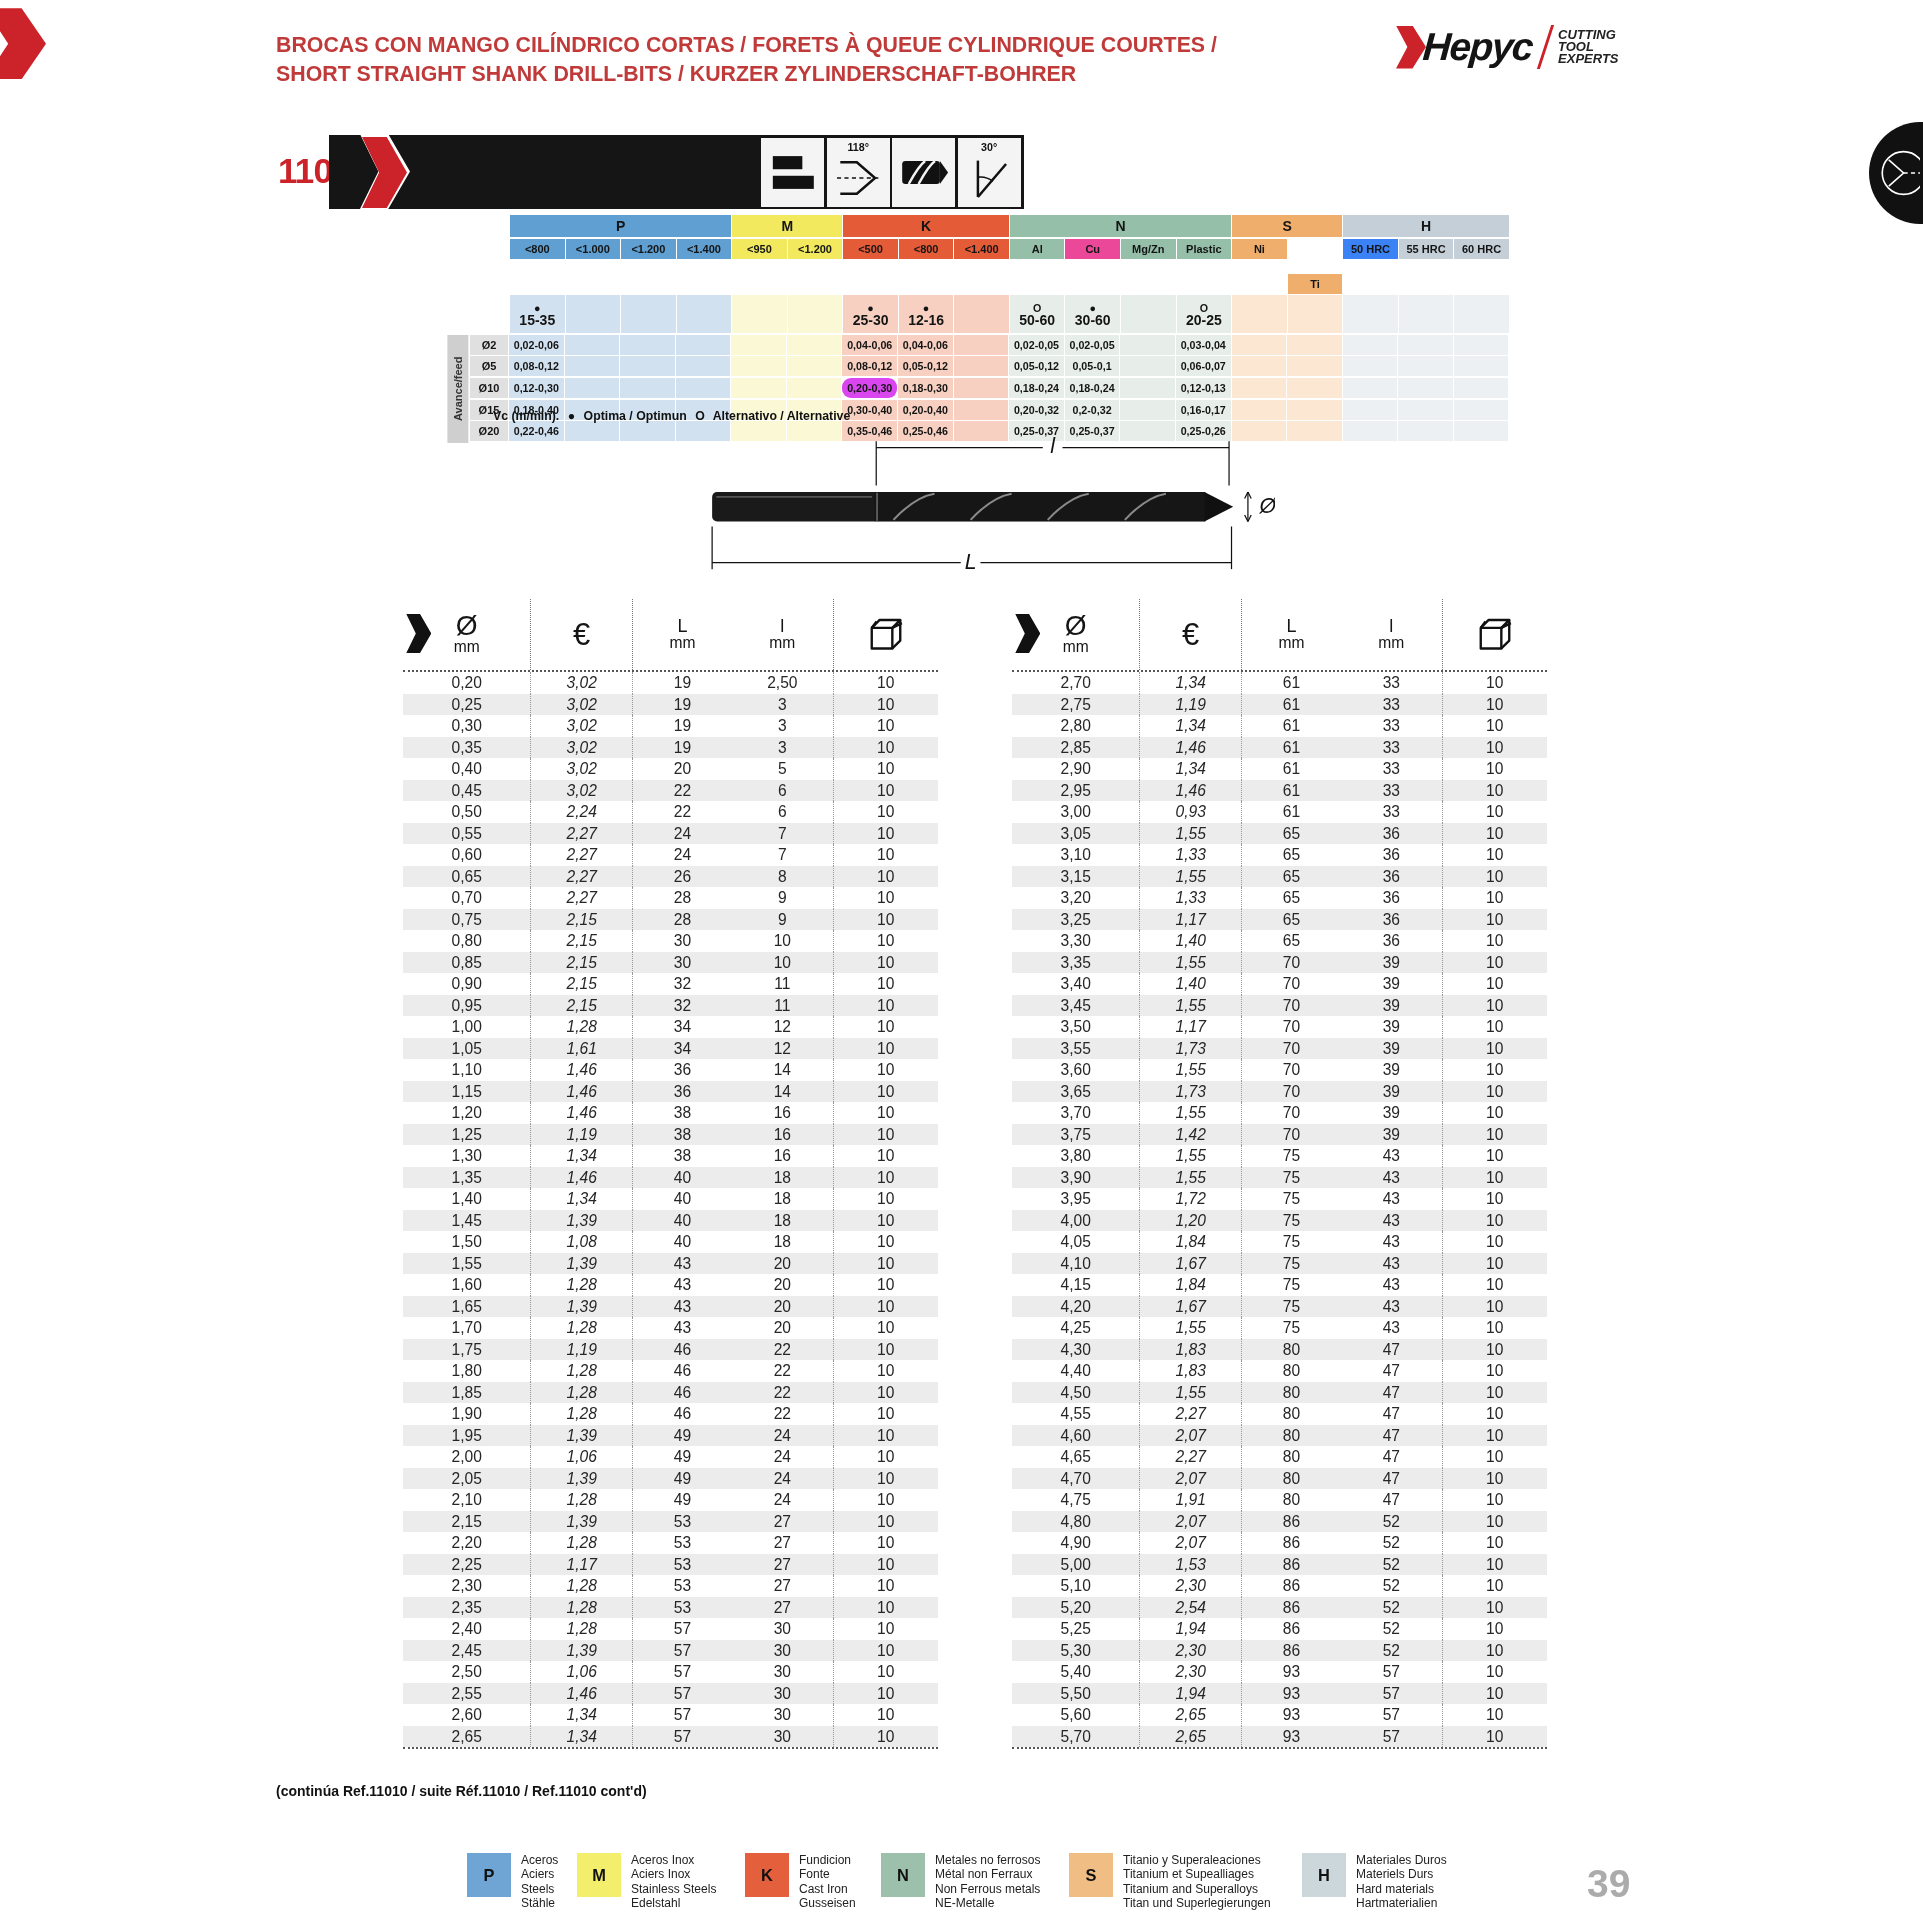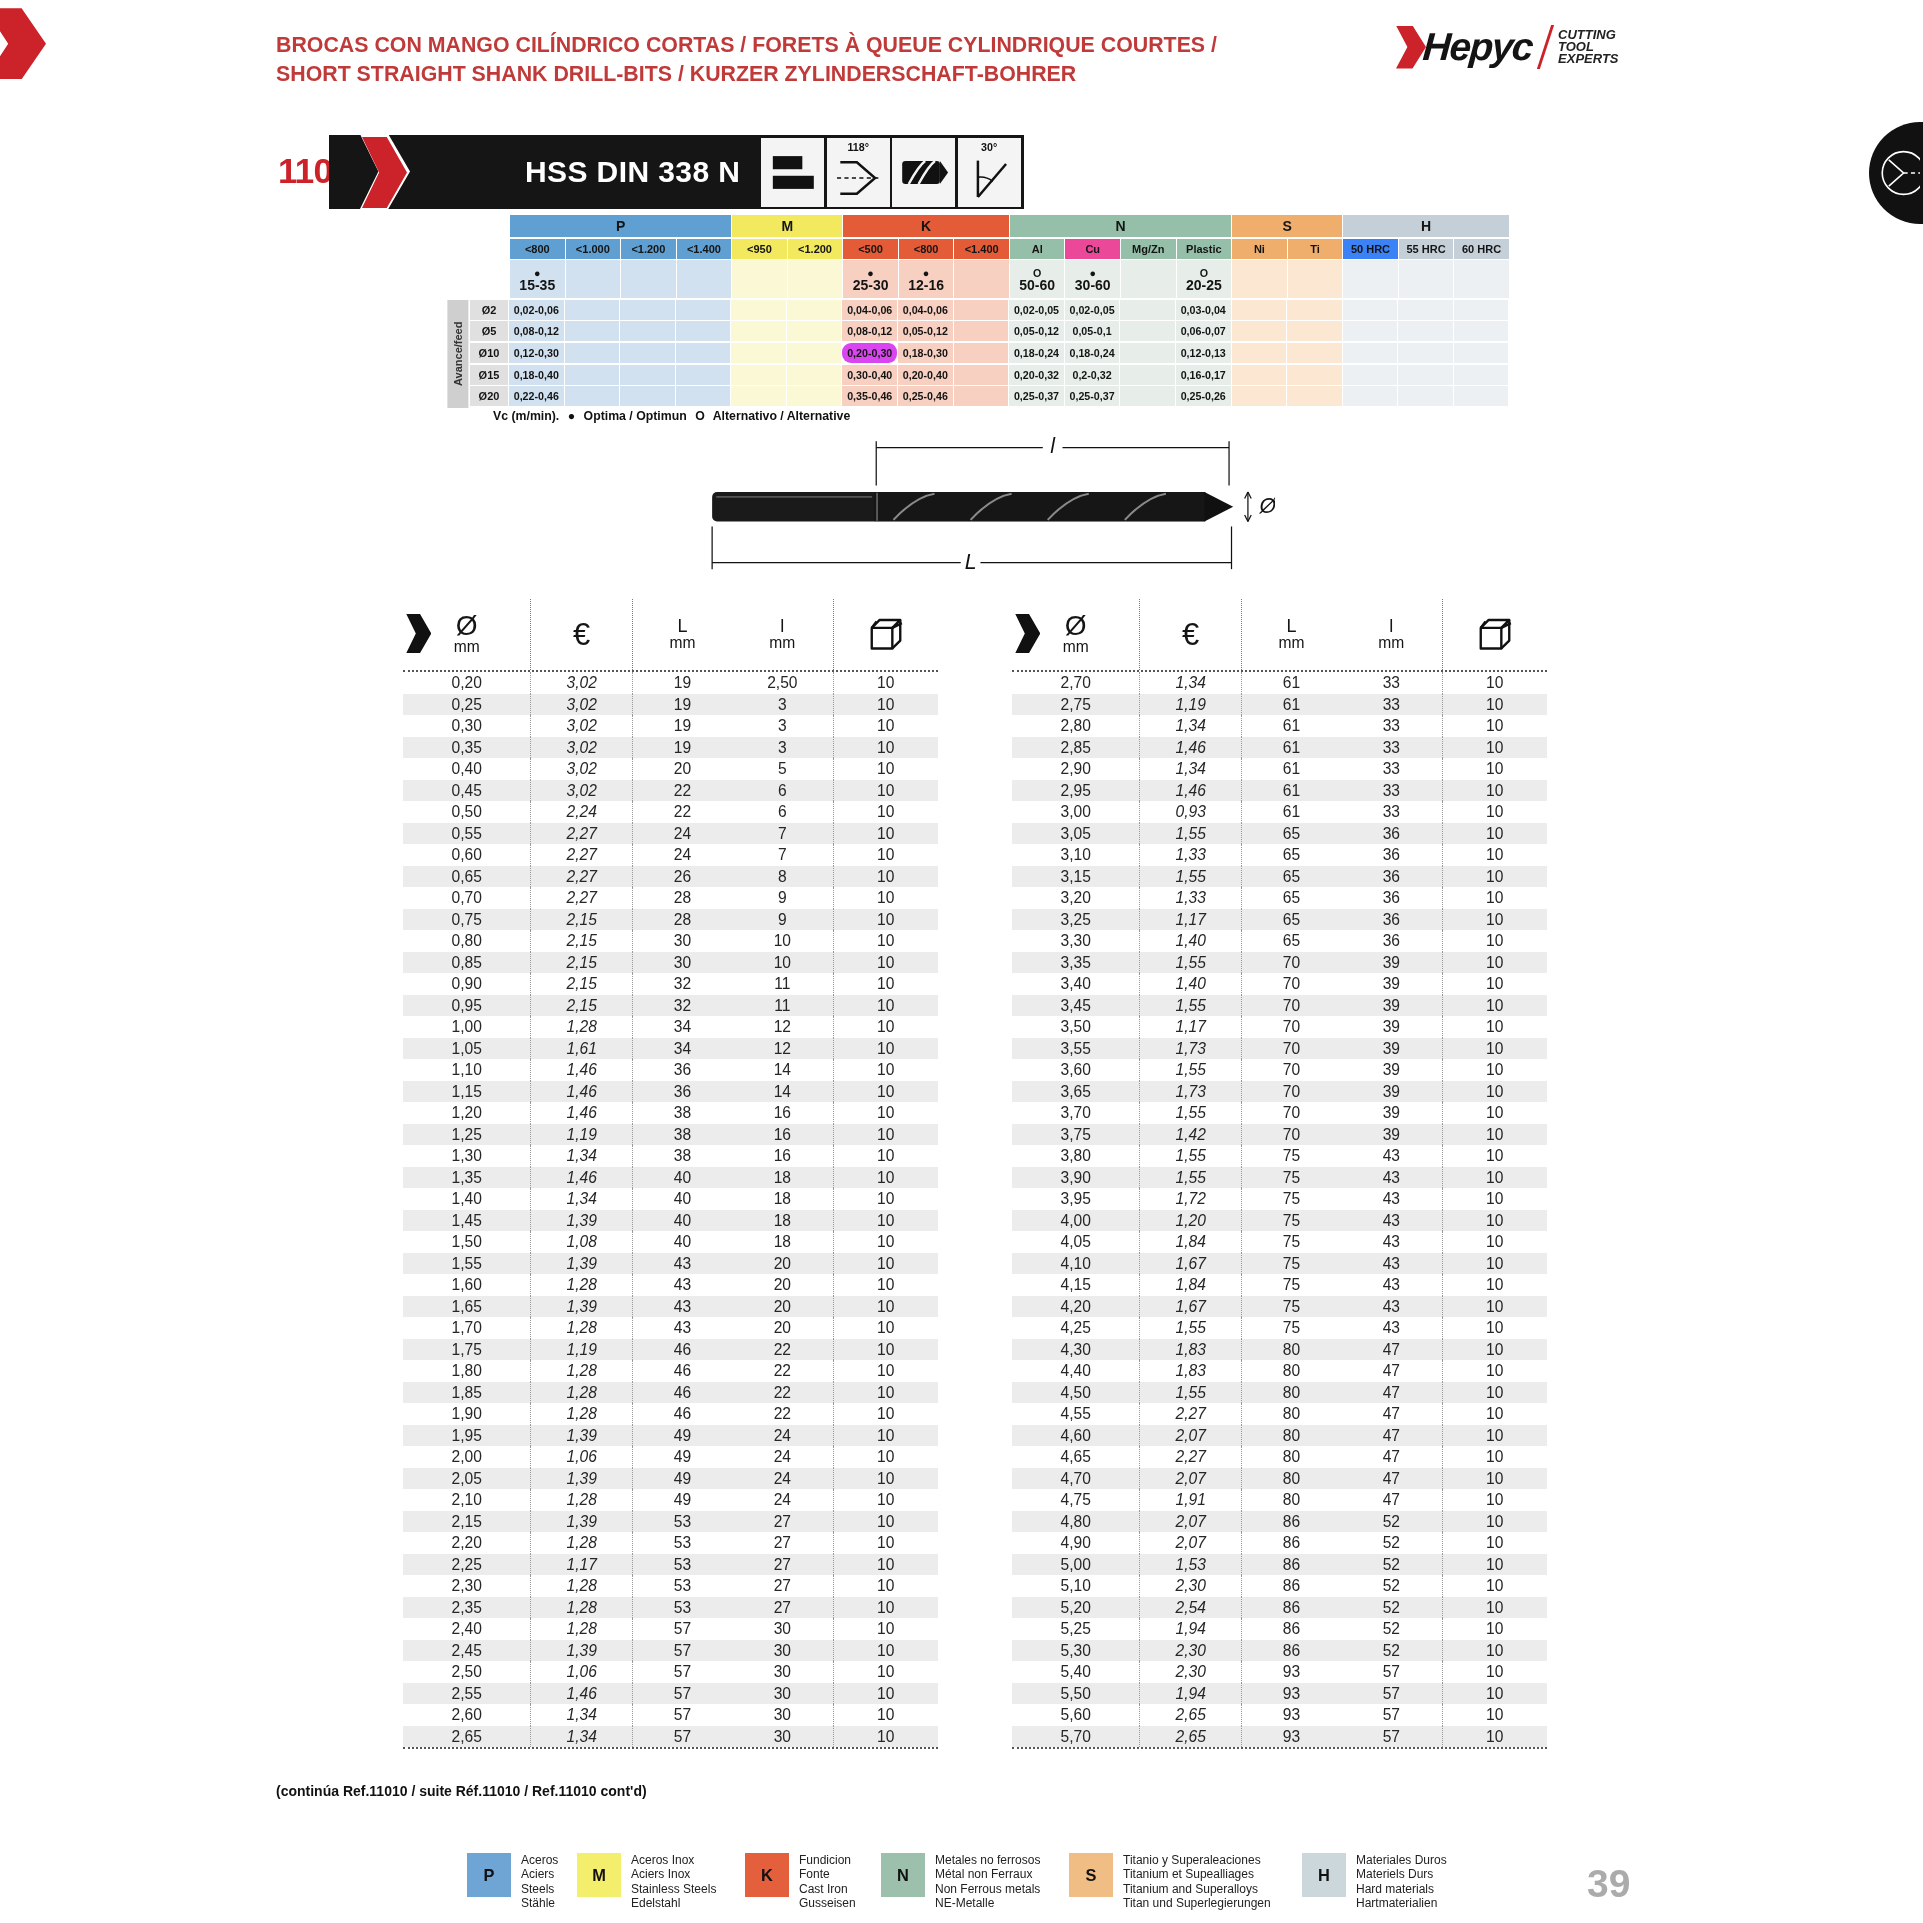--- a/index.html
+++ b/index.html
@@ -109,21 +109,20 @@
     <div class="brand-sep"></div>
     <div class="brand-tag">
       <div>CUTTING</div>
       <div>TOOL</div>
       <div>EXPERTS</div>
     </div>
   </div>
 
   <div class="ref-num">1101</div>
   <div class="band">
-    <div class="band-name">HSS DIN 338 N</div>
     <div class="band-icons">
       <div class="band-icon">
         <svg width="53" height="59" viewBox="0 0 64 72">
           <rect x="8" y="16" width="36" height="16" fill="#111"></rect>
           <rect x="8" y="40" width="50" height="16" fill="#111"></rect>
         </svg>
       </div>
       <div class="band-icon">
         <div class="lbl">118°</div>
         <svg width="53" height="48" viewBox="0 0 64 58">
@@ -178,21 +177,21 @@
         <div class="spec-cell spec-sub" style="width: calc(5.55556% - 3.5px); background: rgb(242, 233, 95);">&lt;950</div>
         <div class="spec-cell spec-sub" style="width: calc(5.55556% - 3.5px); background: rgb(242, 233, 95);">&lt;1.200</div>
         <div class="spec-cell spec-sub" style="width: calc(5.55556% - 3.5px); background: rgb(228, 91, 56);">&lt;500</div>
         <div class="spec-cell spec-sub" style="width: calc(5.55556% - 3.5px); background: rgb(228, 91, 56);">&lt;800</div>
         <div class="spec-cell spec-sub" style="width: calc(5.55556% - 3.5px); background: rgb(228, 91, 56);">&lt;1.400</div>
         <div class="spec-cell spec-sub" style="width: calc(5.55556% - 3.5px); background: rgb(149, 191, 169);">Al</div>
         <div class="spec-cell spec-sub" style="width: calc(5.55556% - 3.5px); background: #ec4899;">Cu</div>
         <div class="spec-cell spec-sub" style="width: calc(5.55556% - 3.5px); background: rgb(149, 191, 169);">Mg/Zn</div>
         <div class="spec-cell spec-sub" style="width: calc(5.55556% - 3.5px); background: rgb(149, 191, 169);">Plastic</div>
         <div class="spec-cell spec-sub" style="width: calc(5.55556% - 3.5px); background: rgb(240, 174, 109);">Ni</div>
-        <div class="spec-cell spec-sub" style="width: calc(5.55556% - 3.5px); background: rgb(240, 174, 109);">Ti</div>
+        <div class="spec-cell spec-sub" style="width: calc(5.55556% - 3.5px); background: rgb(240, 174, 109); margin-top: 35px;">Ti</div>
         <div class="spec-cell spec-sub" style="width: calc(5.55556% - 3.5px); background: #3b82f6;">50 HRC</div>
         <div class="spec-cell spec-sub" style="width: calc(5.55556% - 3.5px); background: rgb(196, 207, 216);">55 HRC</div>
         <div class="spec-cell spec-sub" style="width: calc(5.55556% - 3.5px); background: rgb(196, 207, 216);">60 HRC</div>
       </div>
     <div class="spec-row" id="spec-speeds">
         <div class="spec-spacer"></div>
         <div class="spec-cell spec-speed" style="width: calc(5.55556% - 3.5px); background: rgb(210, 225, 239);">
           <div class="spec-sym">●</div>
           <div class="spec-rng">15-35</div>
         </div>

